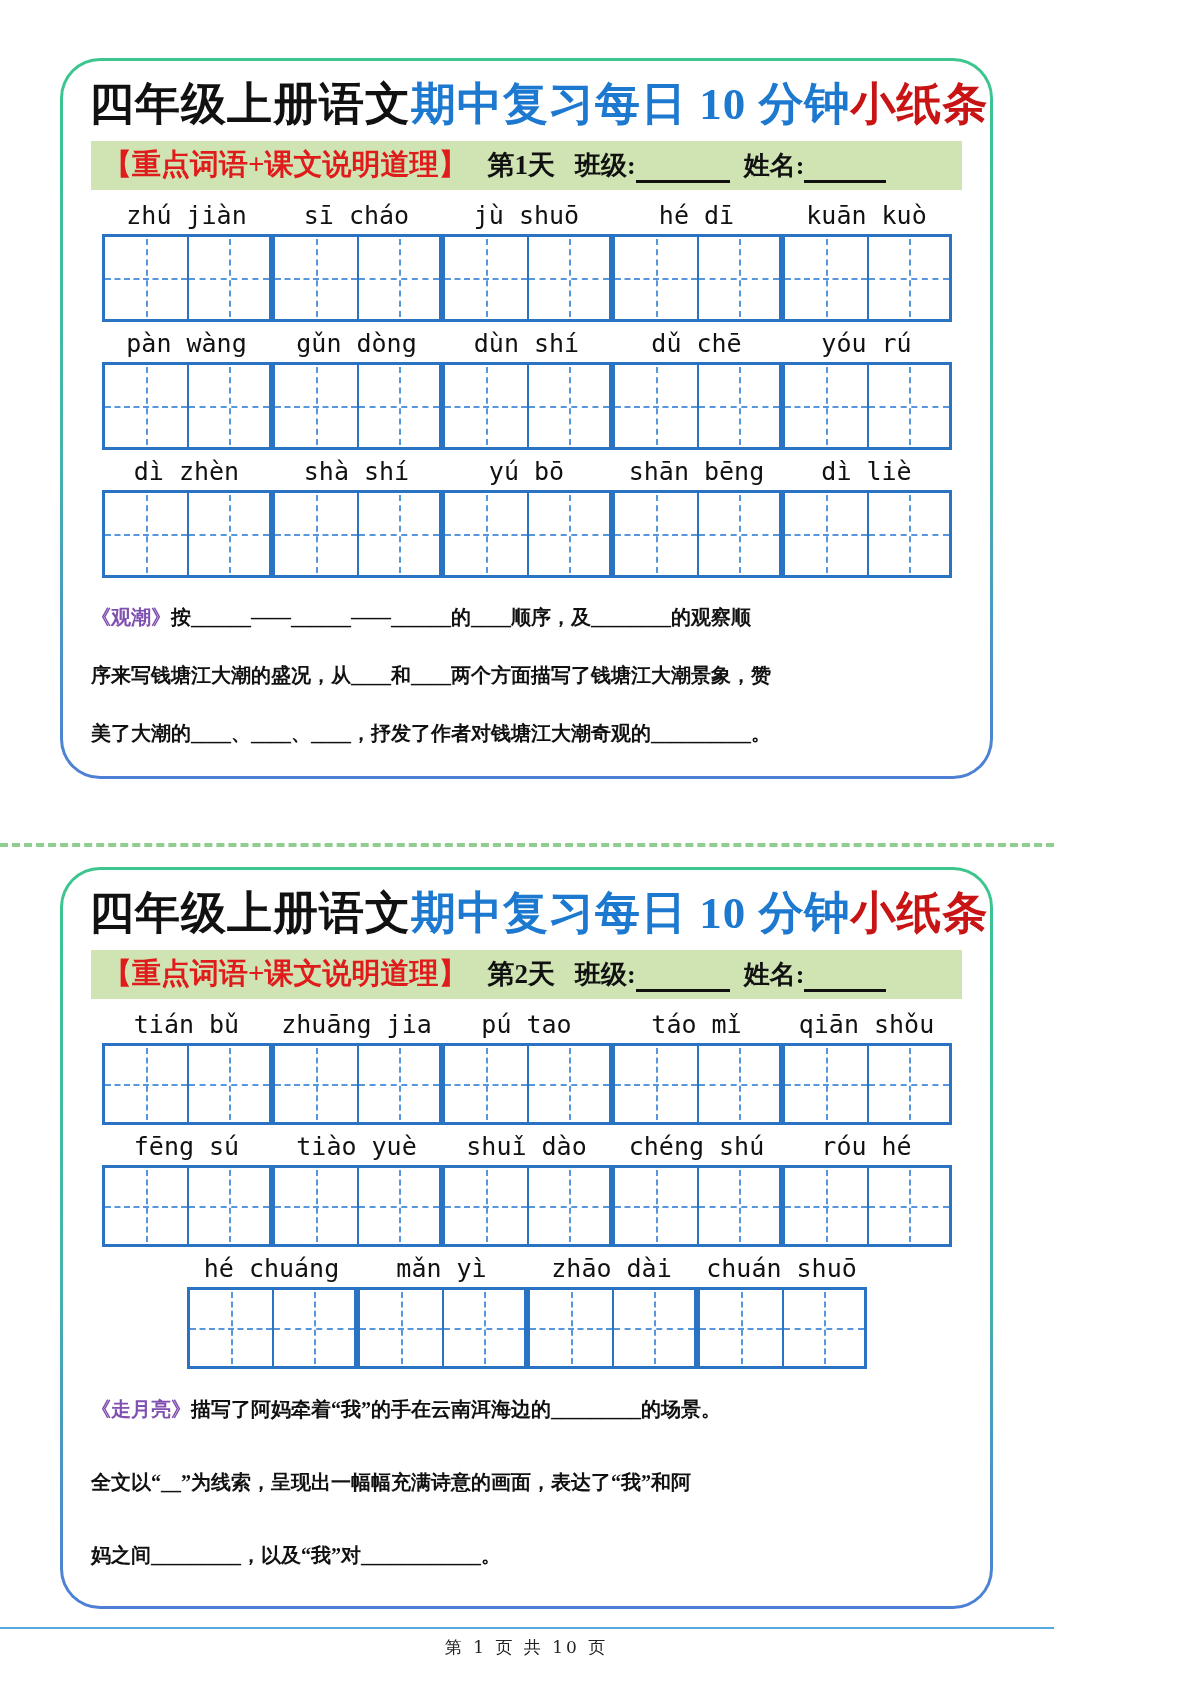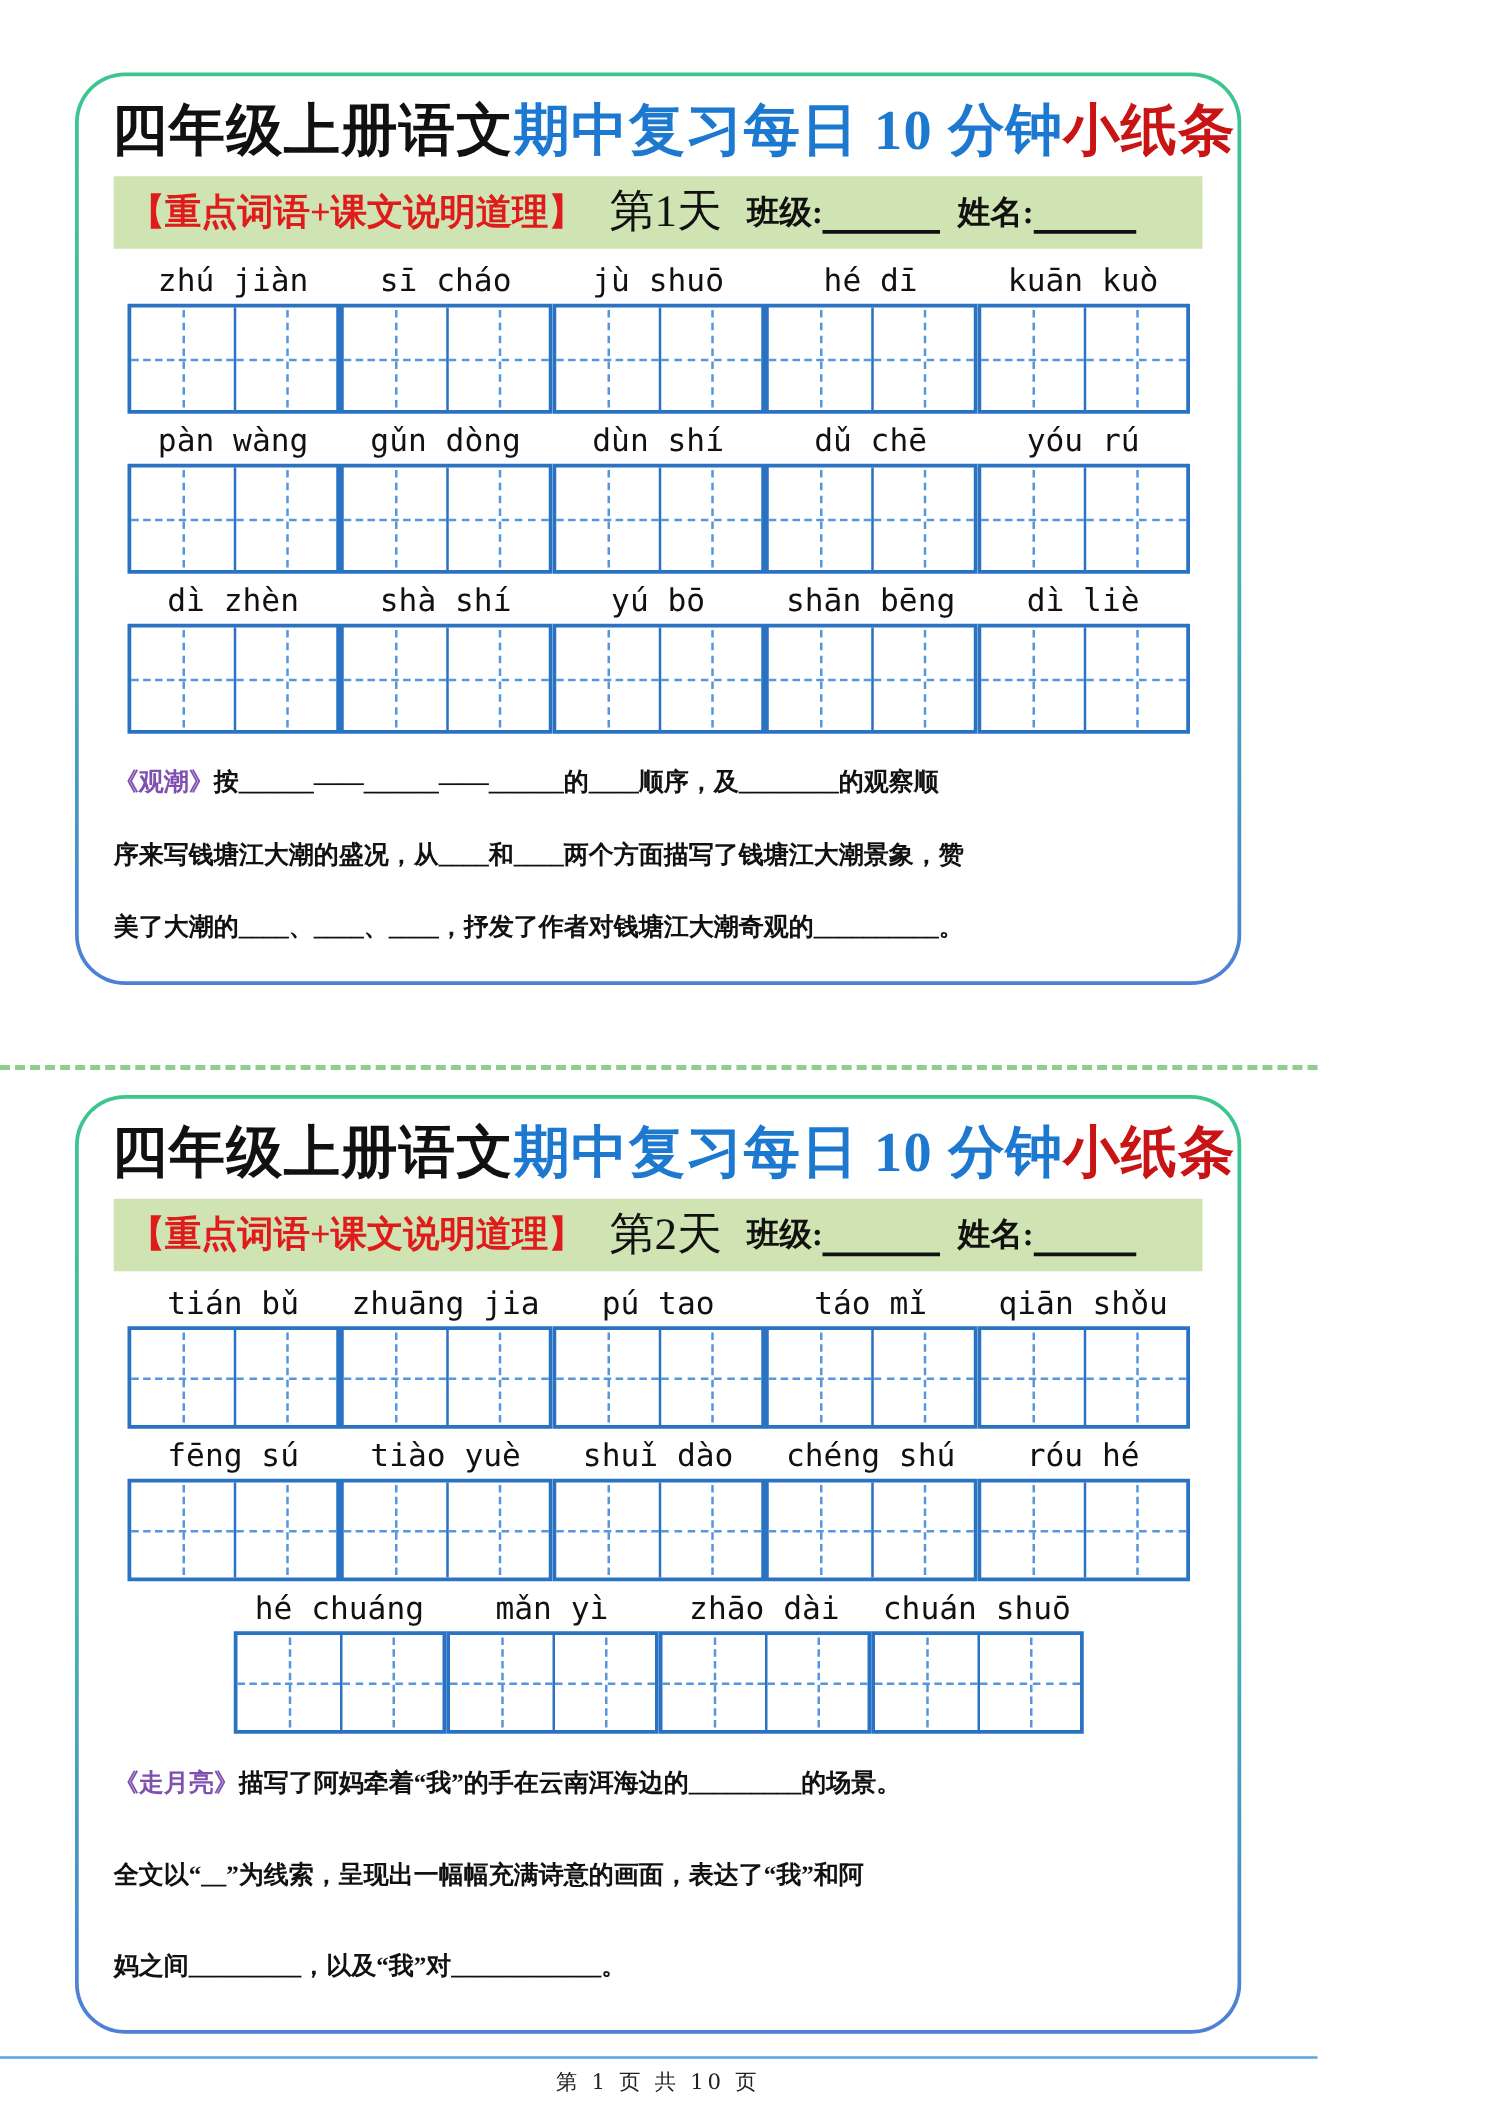--- a/index.html
+++ b/index.html
@@ -35,21 +35,21 @@
 
   
   .bar {
     background:#cfe4b2;
     display:flex; align-items:center;
     margin:0 2px 8px; padding:4px 14px 5px 12px; gap:20px;
     white-space:nowrap;
     text-align:center;
   }
   .bar-topic { color:#e01b1b; font-weight:900; font-size:29px; }
-  .bar-day   { font-size:36px; font-weight:400; }
+  .bar-day   { font-size:27px; font-weight:700; }
   .bar-field { font-size:26px; font-weight:700; display:flex; align-items:flex-end; }
   .blankline { display:inline-block; width:94px; height:1.05em; border-bottom:3px solid #111; }
   .blankline.short { width:82px; }
   .bar-field:last-child { margin-left:-6px; }
 
   
   .word-row { display:flex; justify-content:center; margin:2px 2px 4px; }
   .pair { display:flex; }
   .word { display:flex; flex-direction:column; align-items:center; }
   .pinyin {

